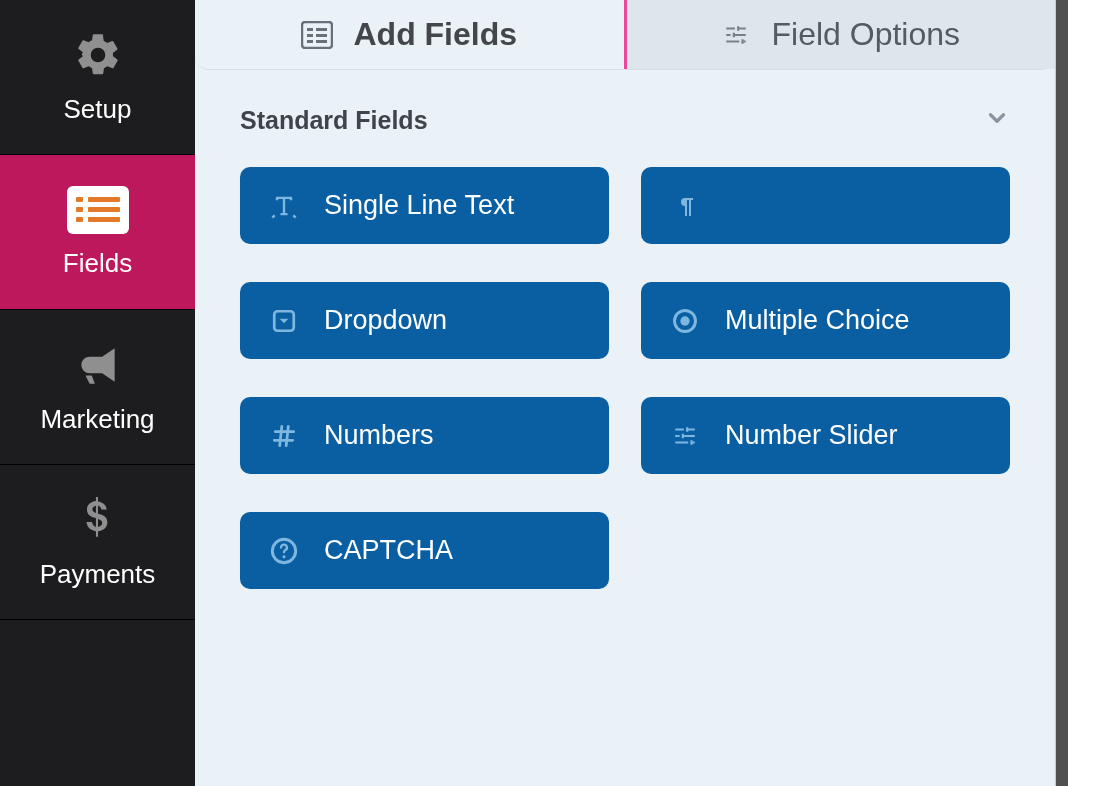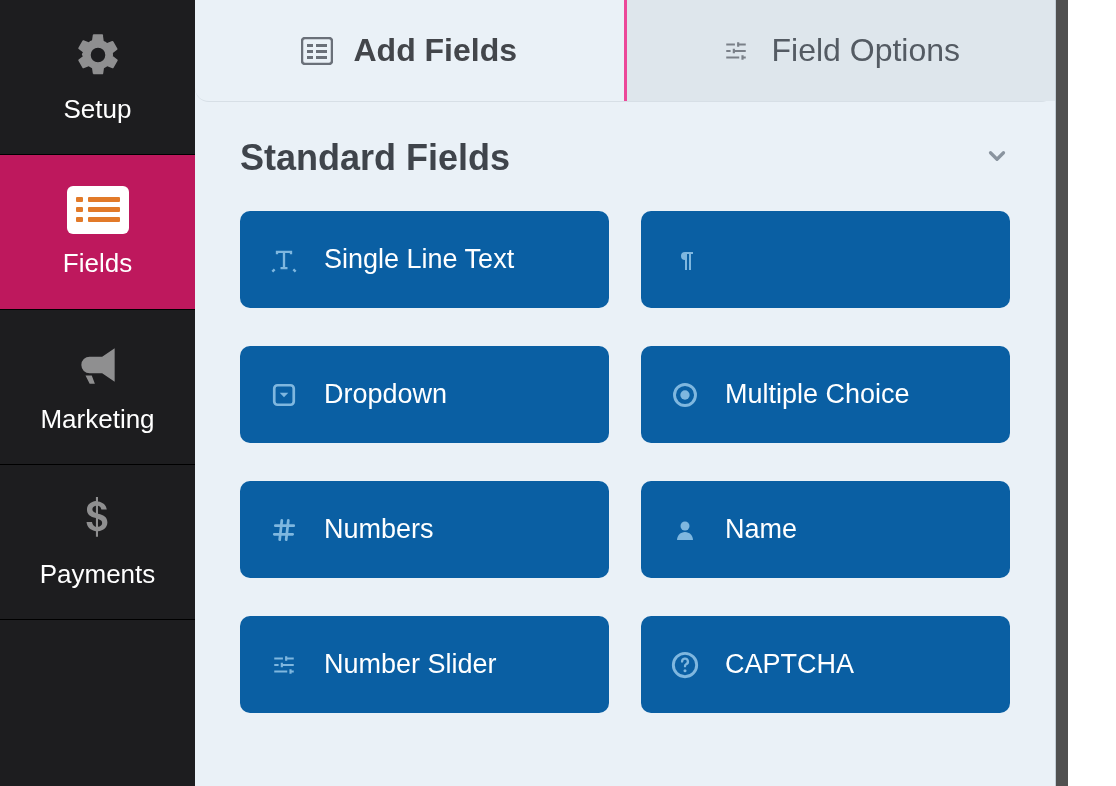--- a/index.html
+++ b/index.html
@@ -10,33 +10,33 @@
   .sidebar { width: 195px; flex: 0 0 195px; background: #1d1d1f; display: flex; flex-direction: column; }
   .sidebar-item { height: 155px; display: flex; flex-direction: column; align-items: center; justify-content: center; gap: 14px; cursor: pointer; border-bottom: 1px solid #000; }
   .sidebar-item.active { background: #be185d; }
   .sidebar-item .label { color: #fff; font-size: 26px; font-weight: 400; }
   .sidebar-item .icon svg { display: block; }
 
   
   .main { flex: 1 1 auto; display: flex; flex-direction: column; background: #eaf1f7; border-right: 1px solid #c2cdd6; }
 
   
-  .tabs { height: 102px; display: flex; border-bottom: 1px solid #d7dfe6; border-radius: 14px; }
+  .tabs { height: 70px; display: flex; border-bottom: 1px solid #d7dfe6; border-radius: 14px; }
   .tab { flex: 1; display: flex; align-items: center; justify-content: center; gap: 20px; font-size: 32px; font-weight: 700; color: #43464b; cursor: pointer; }
   .tab.inactive { background: #dee6ec; color: #545b63; font-weight: 500; border-left: 3px solid #ec4899; }
   .tab .tab-icon svg { display:block; }
 
   
   .section-header { display: flex; align-items: center; justify-content: space-between; padding: 35px 45px 32px 45px; }
-  .section-header h2 { font-size: 36px; font-weight: 700; color: #3f444b; }
+  .section-header h2 { font-size: 25px; font-weight: 700; color: #3f444b; }
   .section-header .chevron { color: #8a949f; cursor: pointer; }
 
   
   .fields-grid { display: grid; grid-template-columns: 1fr 1fr; gap: 38px 32px; padding: 0 45px 40px 45px; }
-  .field-btn { height: 97px; border-radius: 10px; background: #0a5fa3; color: #fff; display: flex; align-items: center; gap: 24px; padding: 0 28px; font-size: 27px; font-weight: 500; cursor: grab; }
+  .field-btn { height: 77px; border-radius: 10px; background: #0a5fa3; color: #fff; display: flex; align-items: center; gap: 24px; padding: 0 28px; font-size: 27px; font-weight: 500; cursor: grab; }
   .field-btn .field-icon { width: 32px; flex: 0 0 32px; display:flex; align-items:center; justify-content:center; color: #7fb7df; }
   .field-btn .field-icon svg { display:block; }
 
   
   .preview { flex: 0 0 60px; width: 60px; background: #505050; display:flex; align-items:stretch; }
   .preview-inner { margin: 0 0 0 12px; flex:1; background: #ffffff; }
 </style>
 </head>
 <body>
 
@@ -168,29 +168,20 @@
 
       <div class="field-btn">
         <span class="field-icon">
           <svg width="26" height="26" viewBox="0 0 24 24" fill="currentColor">
               <path d="M10 3L8 21M16 3l-2 18M4 8h17M3 16h17" stroke="currentColor" stroke-width="2.5" stroke-linecap="round"></path>
             </svg>
         </span>
         <span>Numbers</span>
       </div>
 
-      <div class="field-btn">
-        <span class="field-icon">
-          <svg width="24" height="28" viewBox="0 0 24 24" fill="currentColor">
-              <circle cx="12" cy="8" r="4.5"></circle>
-              <path d="M4 22c0-4.4 3.6-8 8-8s8 3.6 8 8H4z"></path>
-            </svg>
-        </span>
-        <span>Name</span>
-      </div>
 
 
       <div class="field-btn">
         <span class="field-icon">
           <svg width="28" height="26" viewBox="0 0 24 24" fill="currentColor">
               <path d="M3 5h8v2H3zM13 4h2v4h-2zM15 5h6v2h-6zM3 11h4v2H3zM9 10h2v4H9zM11 11h10v2H11zM3 17h12v2H3zM17 16h2v4h-2zM19 17h2v2h-2z"></path>
             </svg>
         </span>
         <span>Number Slider</span>
       </div>

